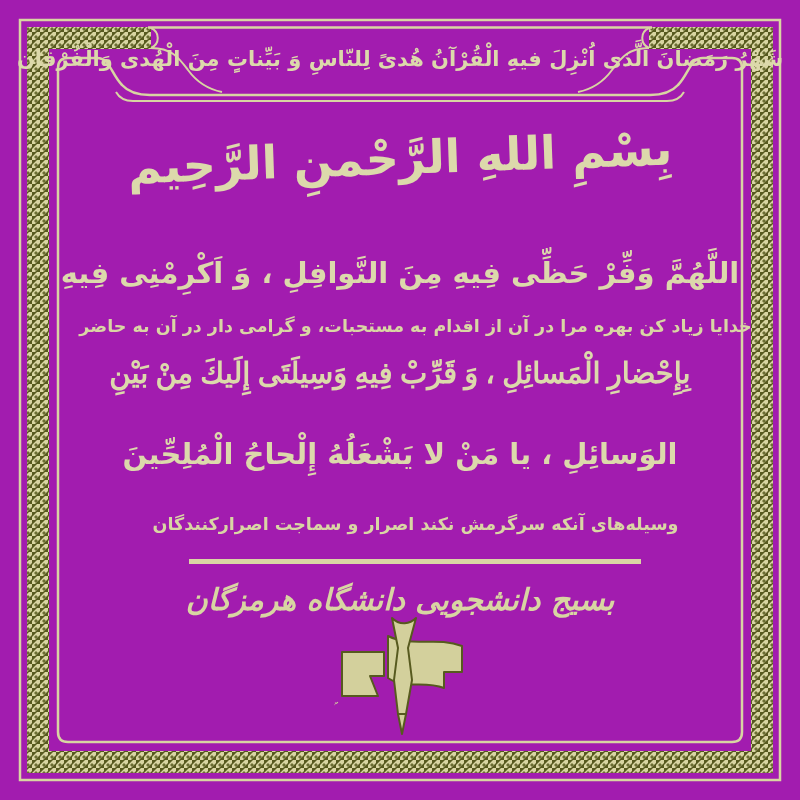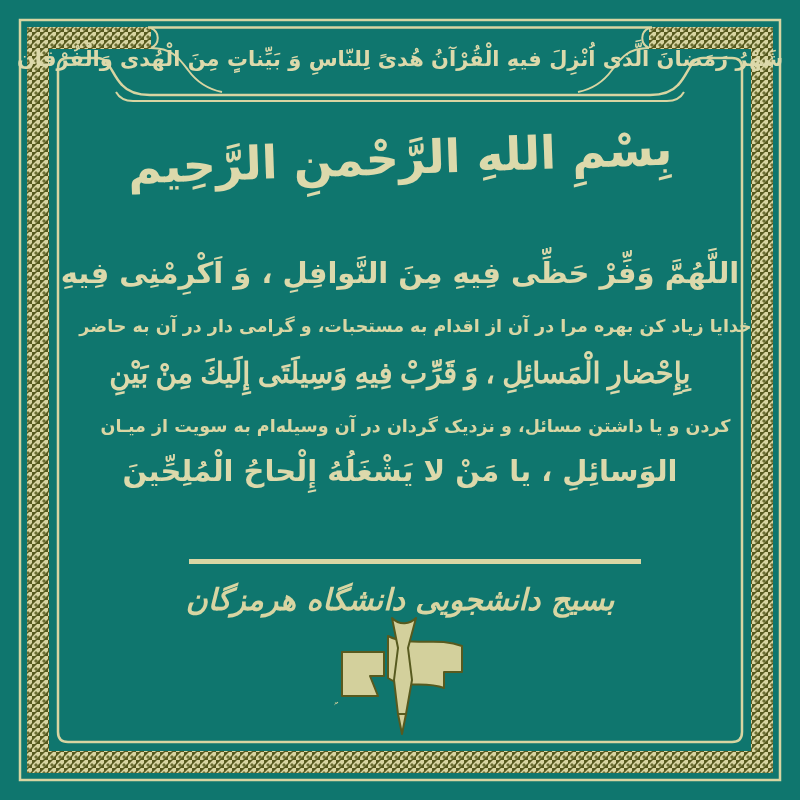--- a/index.html
+++ b/index.html
@@ -1,20 +1,20 @@
 <!DOCTYPE html>
 <html lang="fa" dir="rtl"><head>
 <meta charset="utf-8">
 <style>
   html,body{margin:0;padding:0;background:#3f4116;}
   .page{
     position:relative;
     width:800px;height:800px;
     margin:0 auto;
-    background:#0f766e;
+    background:#a21caf;
     overflow:hidden;
     font-family:"DejaVu Sans", sans-serif;
     color:#d9d6a4;
     direction:rtl;
   }
   .abs{position:absolute;left:0;right:0;text-align:center;white-space:nowrap;}
   .border-svg,.logo-svg{position:absolute;}
   .border-svg{left:0;top:0;}
   .verse{
     top:24px;height:70px;line-height:70px;
@@ -36,21 +36,21 @@
     font-size:29px;font-weight:bold;
     height:62px;line-height:62px;
     color:#dcd9ab;
   }
   .persian-line{
     font-size:17.5px;font-weight:bold;
     height:28px;line-height:28px;padding-left:31px;
   }
   .a1{top:242px;} .p1{top:312px;}
   .a2{top:342px;font-family:Liberation Serif, serif;} .p2{top:412px;}
-  .a3{top:440px;} .p3{top:510px;}
+  .a3{top:423px;} .p3{top:510px;}
   .divider{
     position:absolute;
     top:559px;left:189px;width:452px;height:5px;
     background:#d9d6a4;
   }
   .signature{
     top:578px;height:44px;line-height:44px;
     font-size:30px;font-weight:bold;font-style:italic;
     letter-spacing:1px;
     color:#d8d5a2;
@@ -110,23 +110,23 @@
 
   <div class="abs verse">شَهْرُ رَمَضانَ الَّذی اُنْزِلَ فیهِ الْقُرْآنُ هُدیً لِلنّاسِ وَ بَیِّناتٍ مِنَ الْهُدی وَالْفُرْقان</div>
 
   <div class="abs bismillah">بِسْمِ اللهِ الرَّحْمنِ الرَّحِیم</div>
 
 
   <div class="abs arabic-line a1">اللَّهُمَّ وَفِّرْ حَظِّی فِیهِ مِنَ النَّوافِلِ ، وَ اَکْرِمْنِی فِیهِ</div>
   <div class="abs persian-line p1">خدایا زیاد کن بهره مرا در آن از اقدام به مستحبات، و گرامی دار در آن به حاضر</div>
 
   <div class="abs arabic-line a2">بِإِحْضارِ الْمَسائِلِ ، وَ قَرِّبْ فِیهِ وَسِیلَتَی إِلَیكَ مِنْ بَیْنِ</div>
-  <div class="abs persian-line p2">کردن و یا داشتن مسائل، و نزدیک گردان در آن وسیله‌ام به سویت از میـان</div>
 
   <div class="abs arabic-line a3">الوَسائِلِ ، یا مَنْ لا یَشْغَلُهُ إِلْحاحُ الْمُلِحِّینَ</div>
+  <div class="abs persian-line p3">وسیله‌های آنکه سرگرمش نکند اصرار و سماجت اصرارکنندگان</div>
 
   <div class="divider"></div>
 
   <div class="abs signature">بسیج دانشجویی دانشگاه هرمزگان</div>
 
   <svg class="logo-svg" width="160" height="136" viewBox="0 0 160 136">
     <g fill="#d3d09c" stroke="#575a1f" stroke-width="2" stroke-linejoin="round">
 
       <path d="M 22,38 L 64,38 L 64,62 L 50,62 L 58,82 L 22,82 Z"></path>
 

